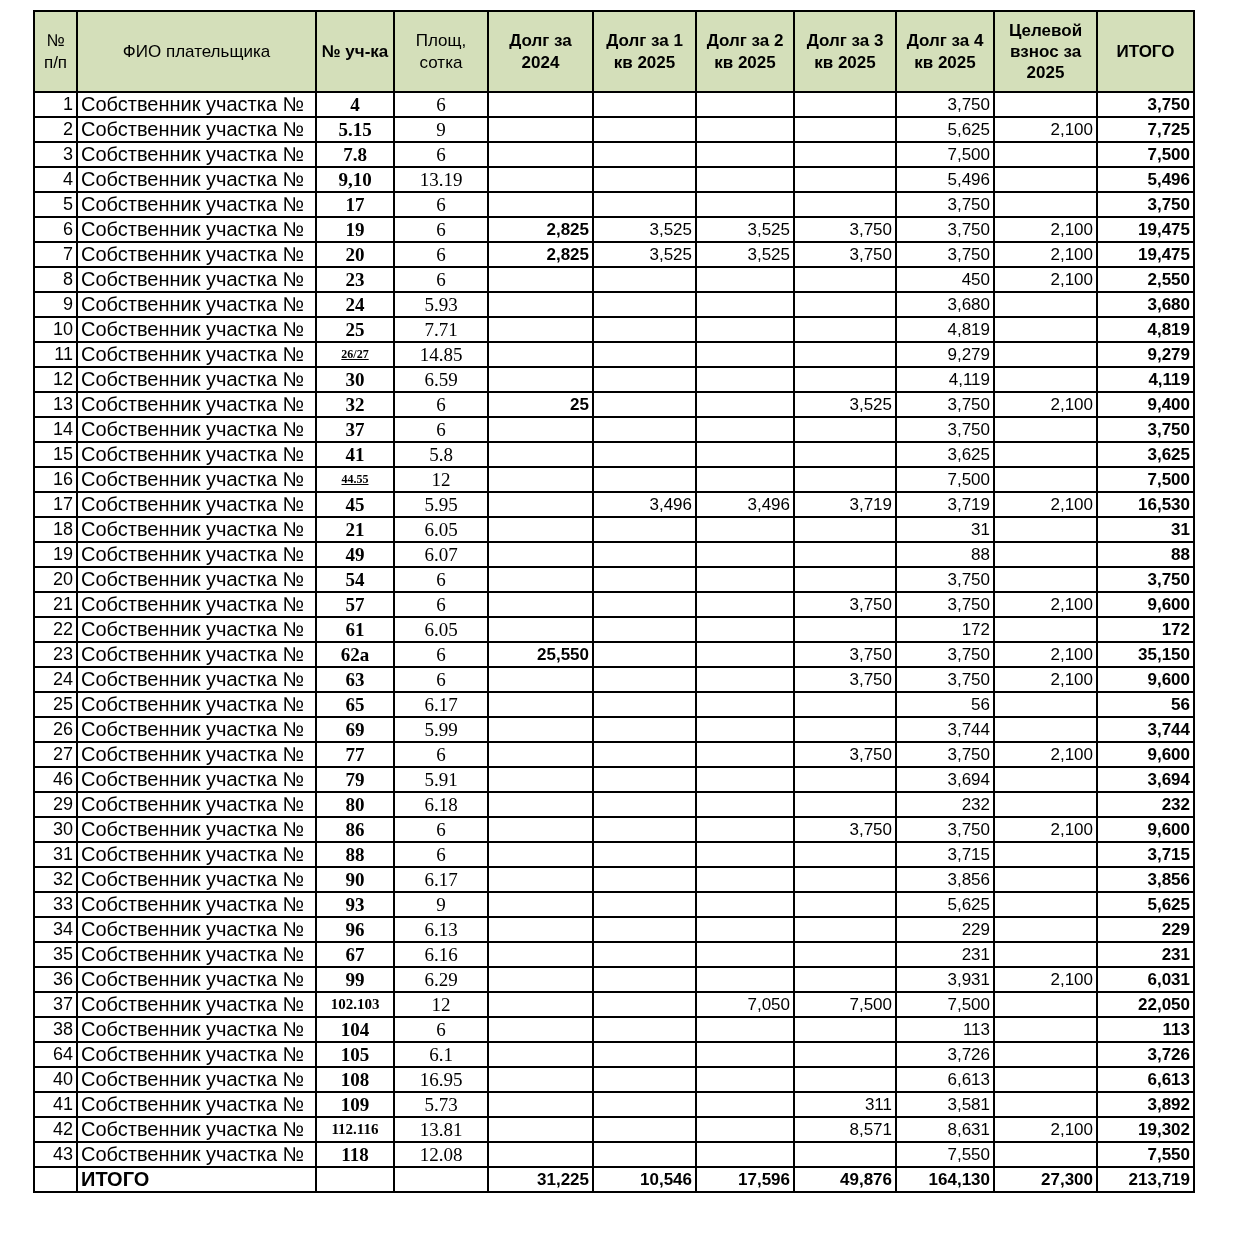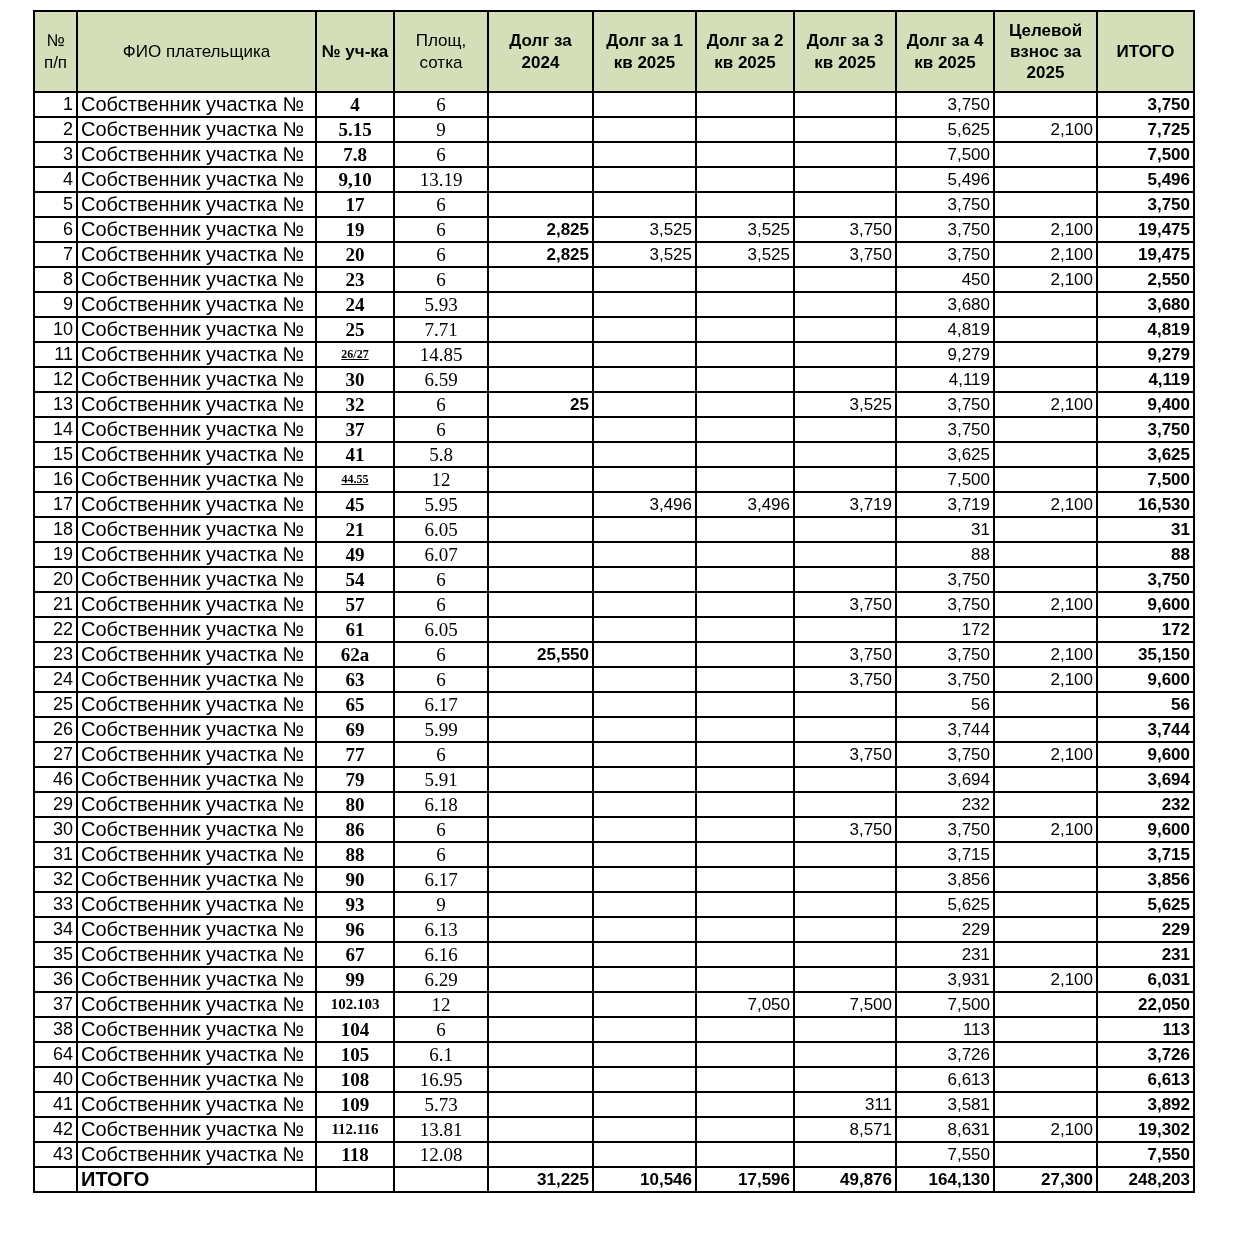--- a/index.html
+++ b/index.html
@@ -649,17 +649,17 @@
           <td class="c-n c-bold"></td>
           <td class="c-name c-bold c-total-label">ИТОГО</td>
           <td class="c-plot c-bold"></td>
           <td class="c-area c-bold"></td>
           <td class="c-money c-bold">31,225</td>
           <td class="c-money c-bold">10,546</td>
           <td class="c-money c-bold">17,596</td>
           <td class="c-money c-bold">49,876</td>
           <td class="c-money c-bold">164,130</td>
           <td class="c-money c-bold">27,300</td>
-          <td class="c-money c-bold">248,203</td>
+          <td class="c-money c-bold">213,719</td>
         </tr>
       </tbody>
   </table>
 </div>
 
 </body></html>

